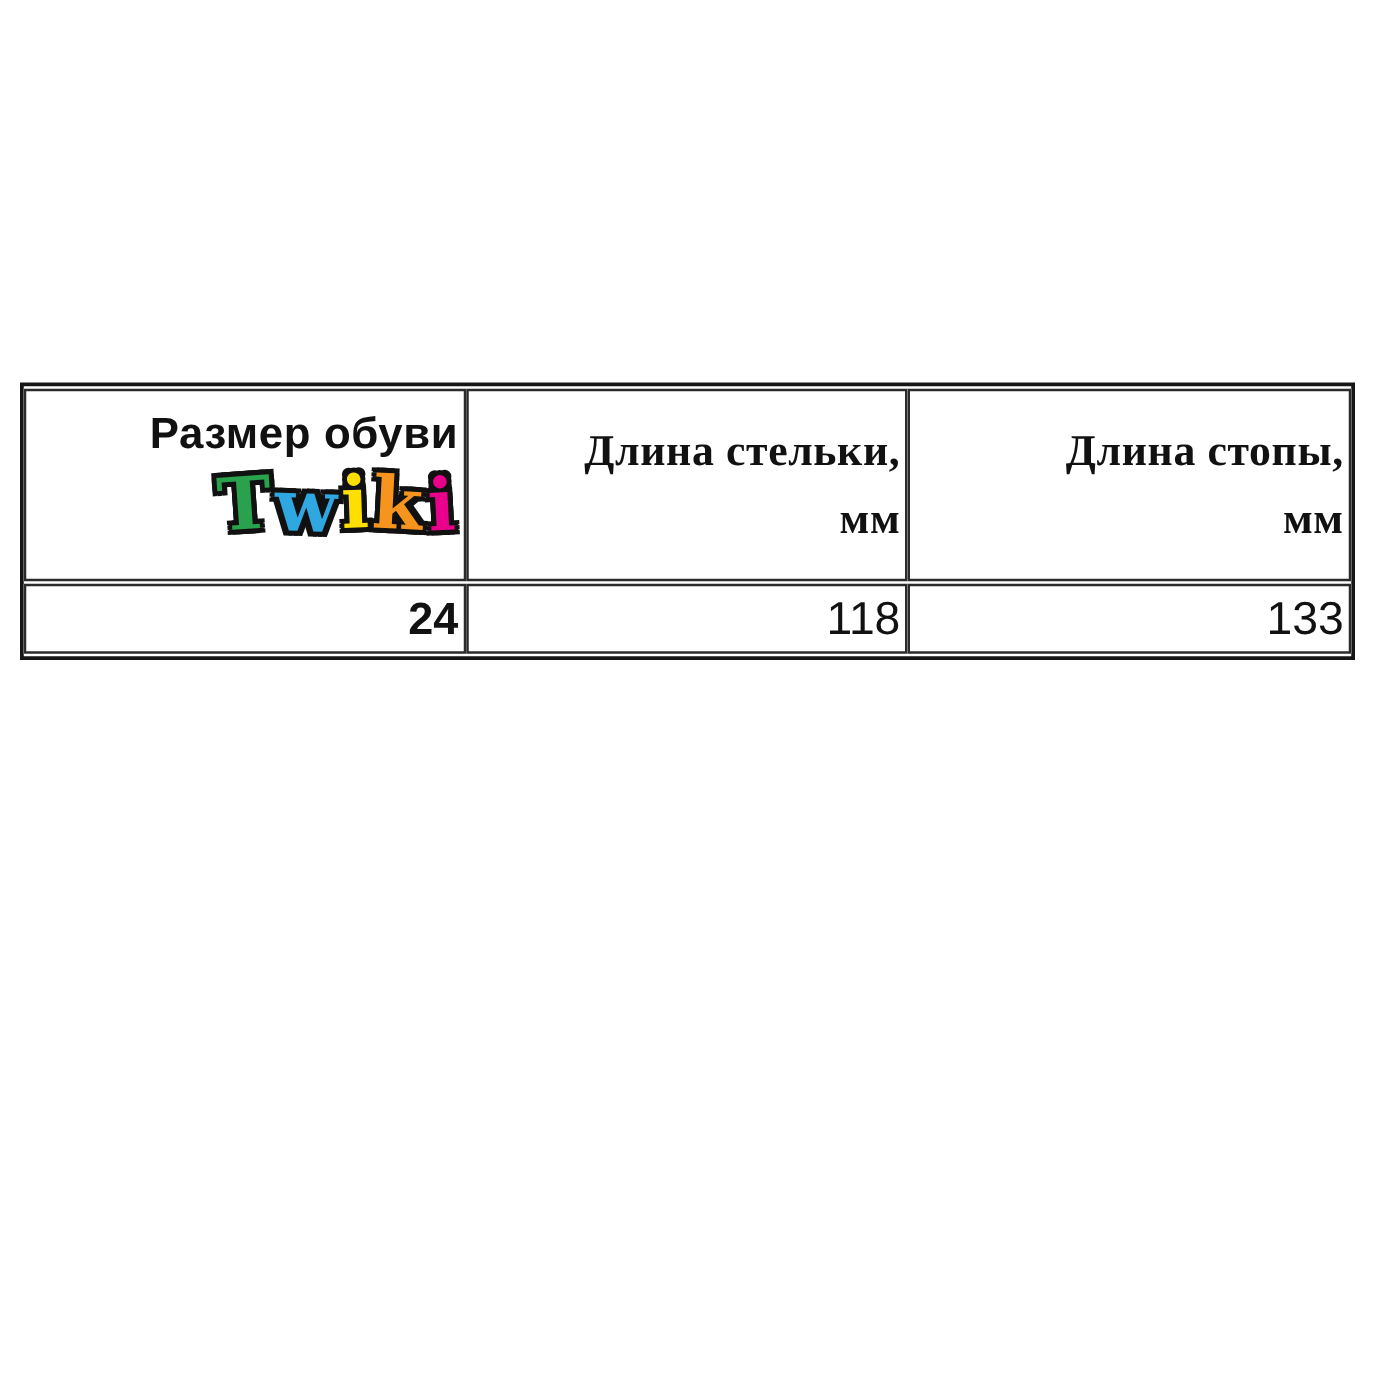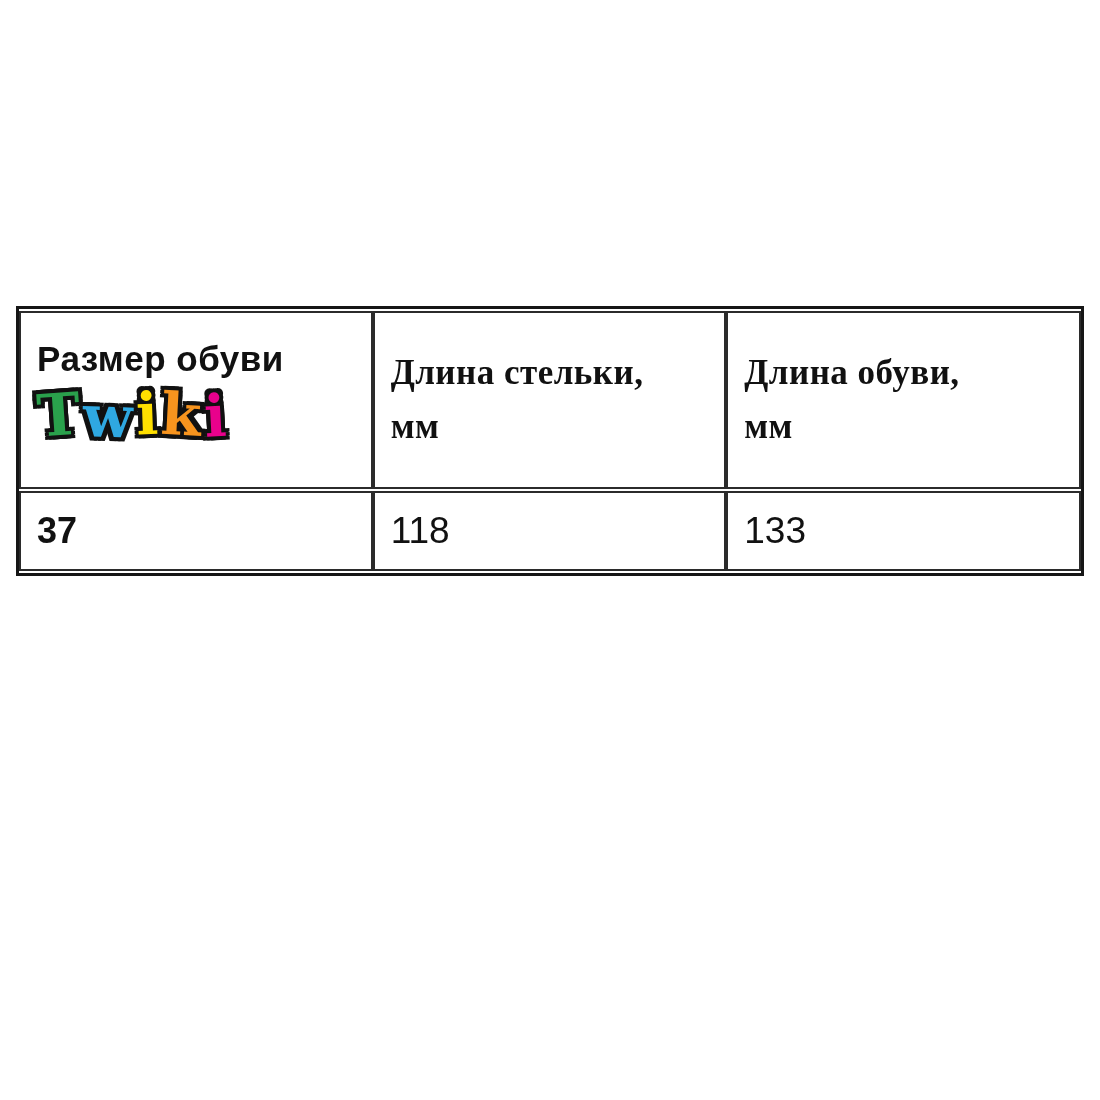--- a/index.html
+++ b/index.html
@@ -24,22 +24,22 @@
     table-layout: fixed;
     border-collapse: separate;
     border-spacing: 0 2px;
     border: 3px solid #161616;
     background: #ffffff;
   }
   .size-table th,
   .size-table td {
     border: 2px solid #2b2b2b;
     background: #ffffff;
-    text-align: left;
-    padding: 16px;
+    text-align: right;
+    padding: 4px;
     overflow: hidden;
   }
   .size-table th {
     height: 142px;
     vertical-align: middle;
     font-weight: bold;
   }
   th.size-head {
     vertical-align: top;
   }
@@ -108,24 +108,24 @@
         <div class="hdr-label">Размер обуви</div>
         <div class="logo">
           <span class="lt" style="color: rgb(42, 161, 76);">T</span><span class="lt" style="color: rgb(47, 168, 225);">w</span><span class="lt" style="color: rgb(255, 223, 0);">i</span><span class="lt" style="color: rgb(247, 148, 30);">k</span><span class="lt" style="color: rgb(233, 1, 140);">i</span>
         </div>
       </th>
       <th>
         <div class="hdr-line">Длина стельки,</div>
         <div class="hdr-line">мм</div>
       </th>
       <th>
-        <div class="hdr-line">Длина обуви,</div>
+        <div class="hdr-line">Длина стопы,</div>
         <div class="hdr-line">мм</div>
       </th>
     </tr>
     <tr>
-      <td class="size-cell">37</td>
+      <td class="size-cell">24</td>
       <td class="val-cell">118</td>
       <td class="val-cell">133</td>
     </tr>
   </tbody>
     </table>
 </div>
 
 </body></html>

